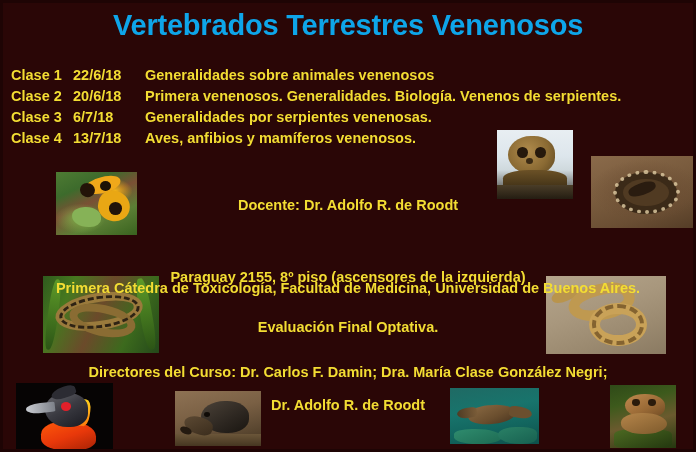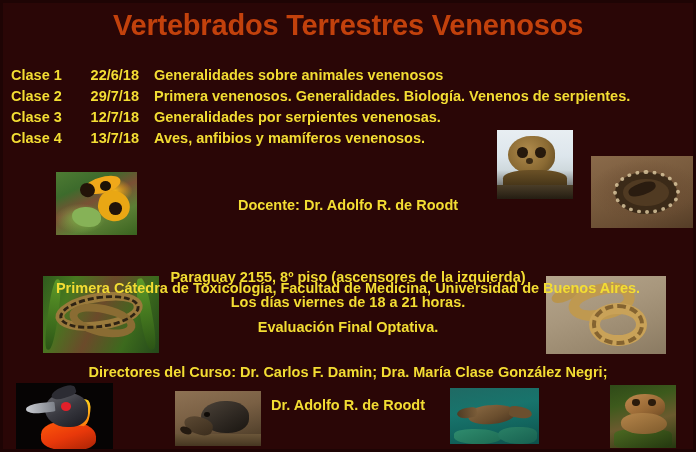--- a/index.html
+++ b/index.html
@@ -17,21 +17,21 @@
     overflow: hidden;
     font-family: "Liberation Sans", sans-serif;
   }
 
   
   .title {
     position: absolute;
     left: 0; top: 6px;
     width: 100%;
     text-align: center;
-    color: #c2410c;
+    color: #0ea5e9;
     font-size: 29px;
     font-weight: bold;
     letter-spacing: -0.2px;
     z-index: 40;
   }
 
   .class-list {
     position: absolute;
     left: 8px; top: 64px;
     z-index: 40;
@@ -39,21 +39,21 @@
   .class-row {
     display: flex;
     align-items: baseline;
     height: 21px;
     color: #f3dd33;
     font-size: 14.5px;
     font-weight: bold;
     white-space: nowrap;
   }
   .c-name { width: 62px; }
-  .c-date { width: 66px; text-align: right; padding-right: 15px; }
+  .c-date { width: 66px; padding-right: 6px; }
   .c-topic { }
 
   .centered-line {
     position: absolute;
     left: 0;
     width: 100%;
     text-align: center;
     color: #f3dd33;
     font-size: 14.5px;
     font-weight: bold;
@@ -194,39 +194,38 @@
   <div class="title">Vertebrados Terrestres Venenosos</div>
 
   <div class="class-list">
     <div class="class-row">
       <span class="c-name">Clase 1</span>
       <span class="c-date">22/6/18</span>
       <span class="c-topic">Generalidades sobre animales venenosos</span>
     </div>
     <div class="class-row">
       <span class="c-name">Clase 2</span>
-      <span class="c-date">29/7/18</span>
+      <span class="c-date">20/6/18</span>
       <span class="c-topic">Primera venenosos. Generalidades. Biología. Venenos de serpientes.</span>
     </div>
     <div class="class-row">
       <span class="c-name">Clase 3</span>
-      <span class="c-date">12/7/18</span>
+      <span class="c-date">6/7/18</span>
       <span class="c-topic">Generalidades por serpientes venenosas.</span>
     </div>
     <div class="class-row">
       <span class="c-name">Clase 4</span>
       <span class="c-date">13/7/18</span>
       <span class="c-topic">Aves, anfibios y mamíferos venenosos.</span>
     </div>
   </div>
 
   <div class="centered-line docente">Docente: Dr. Adolfo R. de Roodt</div>
   <div class="centered-line catedra">Primera Cátedra de Toxicología, Facultad de Medicina, Universidad de Buenos Aires.</div>
   <div class="centered-line address">Paraguay 2155, 8º piso (ascensores de la izquierda)</div>
-  <div class="centered-line schedule">Los días viernes de 18 a 21 horas.</div>
   <div class="centered-line evaluation">Evaluación Final Optativa.</div>
   <div class="centered-line directors1">Directores del Curso: Dr. Carlos F. Damin; Dra. María Clase González Negri;</div>
   <div class="centered-line directors2">Dr. Adolfo R. de Roodt</div>
 
   <div class="photo" id="ph-toad-yellow">
     <div class="inner">
         <i class="sp b1"></i>
         <i class="sp b2"></i>
         <i class="sp b3"></i>
         <i class="sp b4"></i>

